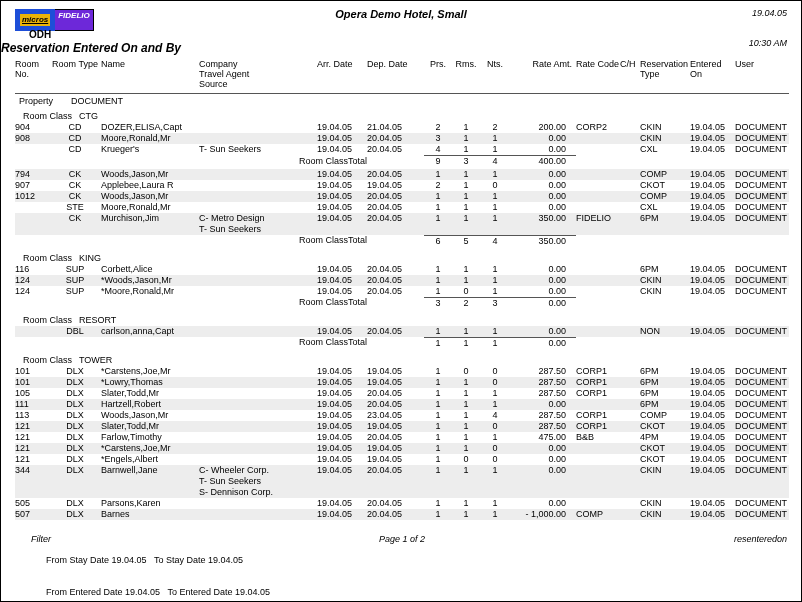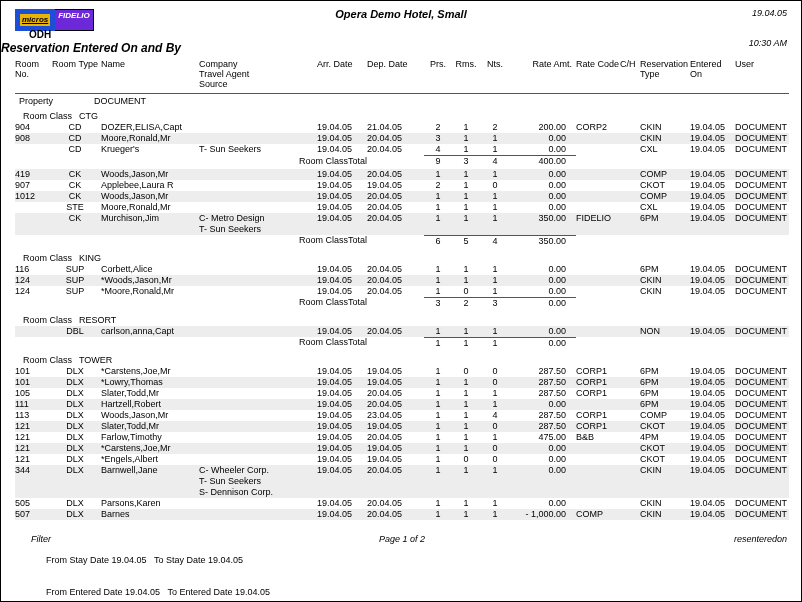--- a/index.html
+++ b/index.html
@@ -23,21 +23,21 @@
   thead td{vertical-align:top;line-height:10px;padding:2px 0 4px 0;white-space:pre-line;border-bottom:1px solid #555;margin-left:36px;}
   tbody td{vertical-align:top;line-height:11px;padding:0;white-space:nowrap;overflow:hidden;}
   td.c-room{padding-left:0;}
   td.c-type{text-align:center;}
   td.c-num{text-align:center;}
   td.c-rate{text-align:right;padding-right:10px;}
   thead td.c-rate{padding-right:4px;}
   tr.alt td{background:#ededed;}
   tr.prop-row td{padding-top:2px;}
   tr.class-row td{padding-top:4px;}
-  .lbl-ind0{display:inline-block;margin-left:4px;width:75px;}
+  .lbl-ind0{display:inline-block;margin-left:4px;width:52px;}
   .lbl-ind1{display:inline-block;margin-left:8px;width:56px;}
   tr.total-row td{padding-bottom:2px;}
   td.total-lbl{text-align:right;}
   td.tline{border-top:1px solid #555;}
   
   .rpt-footer{position:absolute;left:0;top:533px;width:100%;}
   .filter-lbl{position:absolute;left:30px;top:0;font-style:italic;}
   .filter-lines{position:absolute;left:45px;top:0;white-space:pre;line-height:10.5px;}
   .page-ind{position:absolute;left:378px;top:0;font-style:italic;}
   .report-id{position:absolute;right:14px;top:0;font-style:italic;}
@@ -163,21 +163,21 @@
         <tr class="total-row">
           <td class="total-lbl" colspan="5">Room ClassTotal</td>
           <td colspan="1"></td>
           <td class="c-num tline">9</td>
           <td class="c-num tline">3</td>
           <td class="c-num tline">4</td>
           <td class="c-rate tline">400.00</td>
           <td colspan="5"></td>
         </tr>
         <tr class="alt">
-          <td class="c-room">419</td>
+          <td class="c-room">794</td>
           <td class="c-type">CK</td>
           <td>Woods,Jason,Mr</td>
           <td></td>
           <td>19.04.05</td>
           <td>20.04.05</td>
           <td class="c-num">1</td>
           <td class="c-num">1</td>
           <td class="c-num">1</td>
           <td class="c-rate">0.00</td>
           <td></td>

